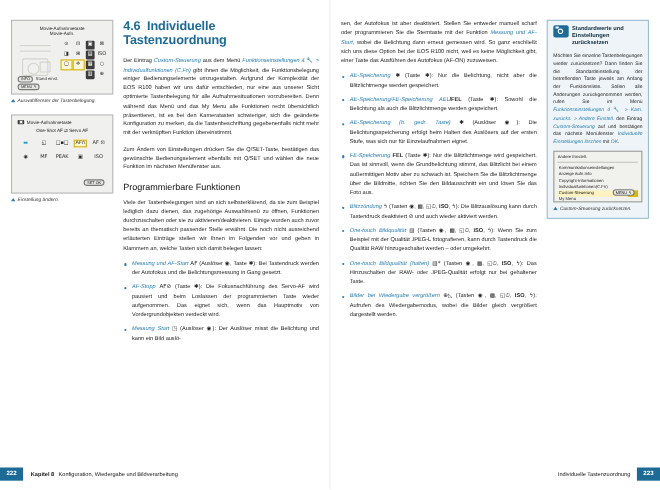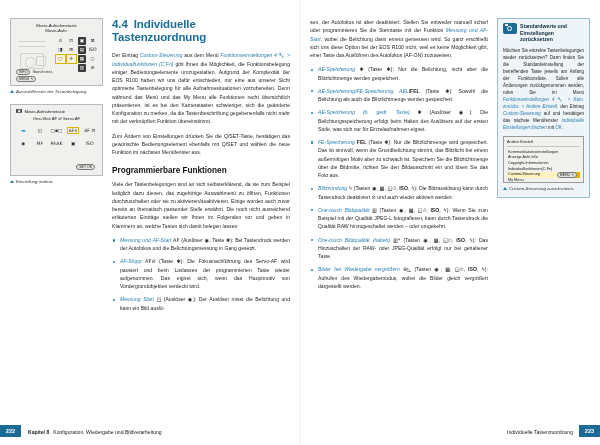--- a/index.html
+++ b/index.html
@@ -50,21 +50,21 @@
     font-size: 11.5px;
     font-weight: bold;
     color: #1c6b96;
     margin: 0 0 7px 0;
     letter-spacing: -0.1px;
     line-height: 1.15;
   }
   .h1 .num { margin-right: 6px; }
   .h2 {
     font-size: 8.2px;
-    font-weight: bold;
+    font-weight: normal;
     color: #111;
     margin: 10px 0 5px 0;
   }
 
   
   p.body {
     font-size: 5.1px;
     line-height: 1.62;
     text-align: justify;
     margin: 0 0 6px 0;
@@ -343,21 +343,21 @@
               <span class="pill">SET OK</span>
             </div>
           </div>
           <div class="fig-cap">Einstellung ändern.</div>
         </div>
 
       </div>
 
       <div class="col-text">
         <h1 class="h1">
-          <span class="num">4.4</span><span>Individuelle Tastenzuordnung</span>
+          <span class="num">4.6</span><span>Individuelle Tastenzuordnung</span>
         </h1>
 
         <div id="lp-paras">
             <p class="body">Der Eintrag <span class="em">Custom-Steuerung</span> aus dem Menü <span class="em">Funktionseinstellungen 4 </span><span class="em gl">🔧</span><span class="em"> &gt; </span><span class="em">Individualfunktionen (C.Fn)</span> gibt Ihnen die Möglichkeit, die Funktionsbelegung einiger Bedienungselemente umzugestalten. Aufgrund der Komplexität der EOS R100 haben wir uns dafür entschieden, nur eine aus unserer Sicht optimierte Tastenbelegung für alle Aufnahmesituationen vorzubereiten. Denn während das Menü und das My Menu alle Funktionen recht übersichtlich präsentieren, ist es bei den Kameratasten schwieriger, sich die geänderte Konfiguration zu merken, da die Tastenbeschriftung gegebenenfalls nicht mehr mit der verknüpften Funktion übereinstimmt.</p>
             <p class="body">Zum Ändern von Einstellungen drücken Sie die Q/SET-Taste, bestätigen das gewünschte Bedienungselement ebenfalls mit Q/SET und wählen die neue Funktion im nächsten Menüfenster aus.</p>
           </div>
 
         <h2 class="h2">Programmierbare Funktionen</h2>
 
         <div id="lp-paras2">

